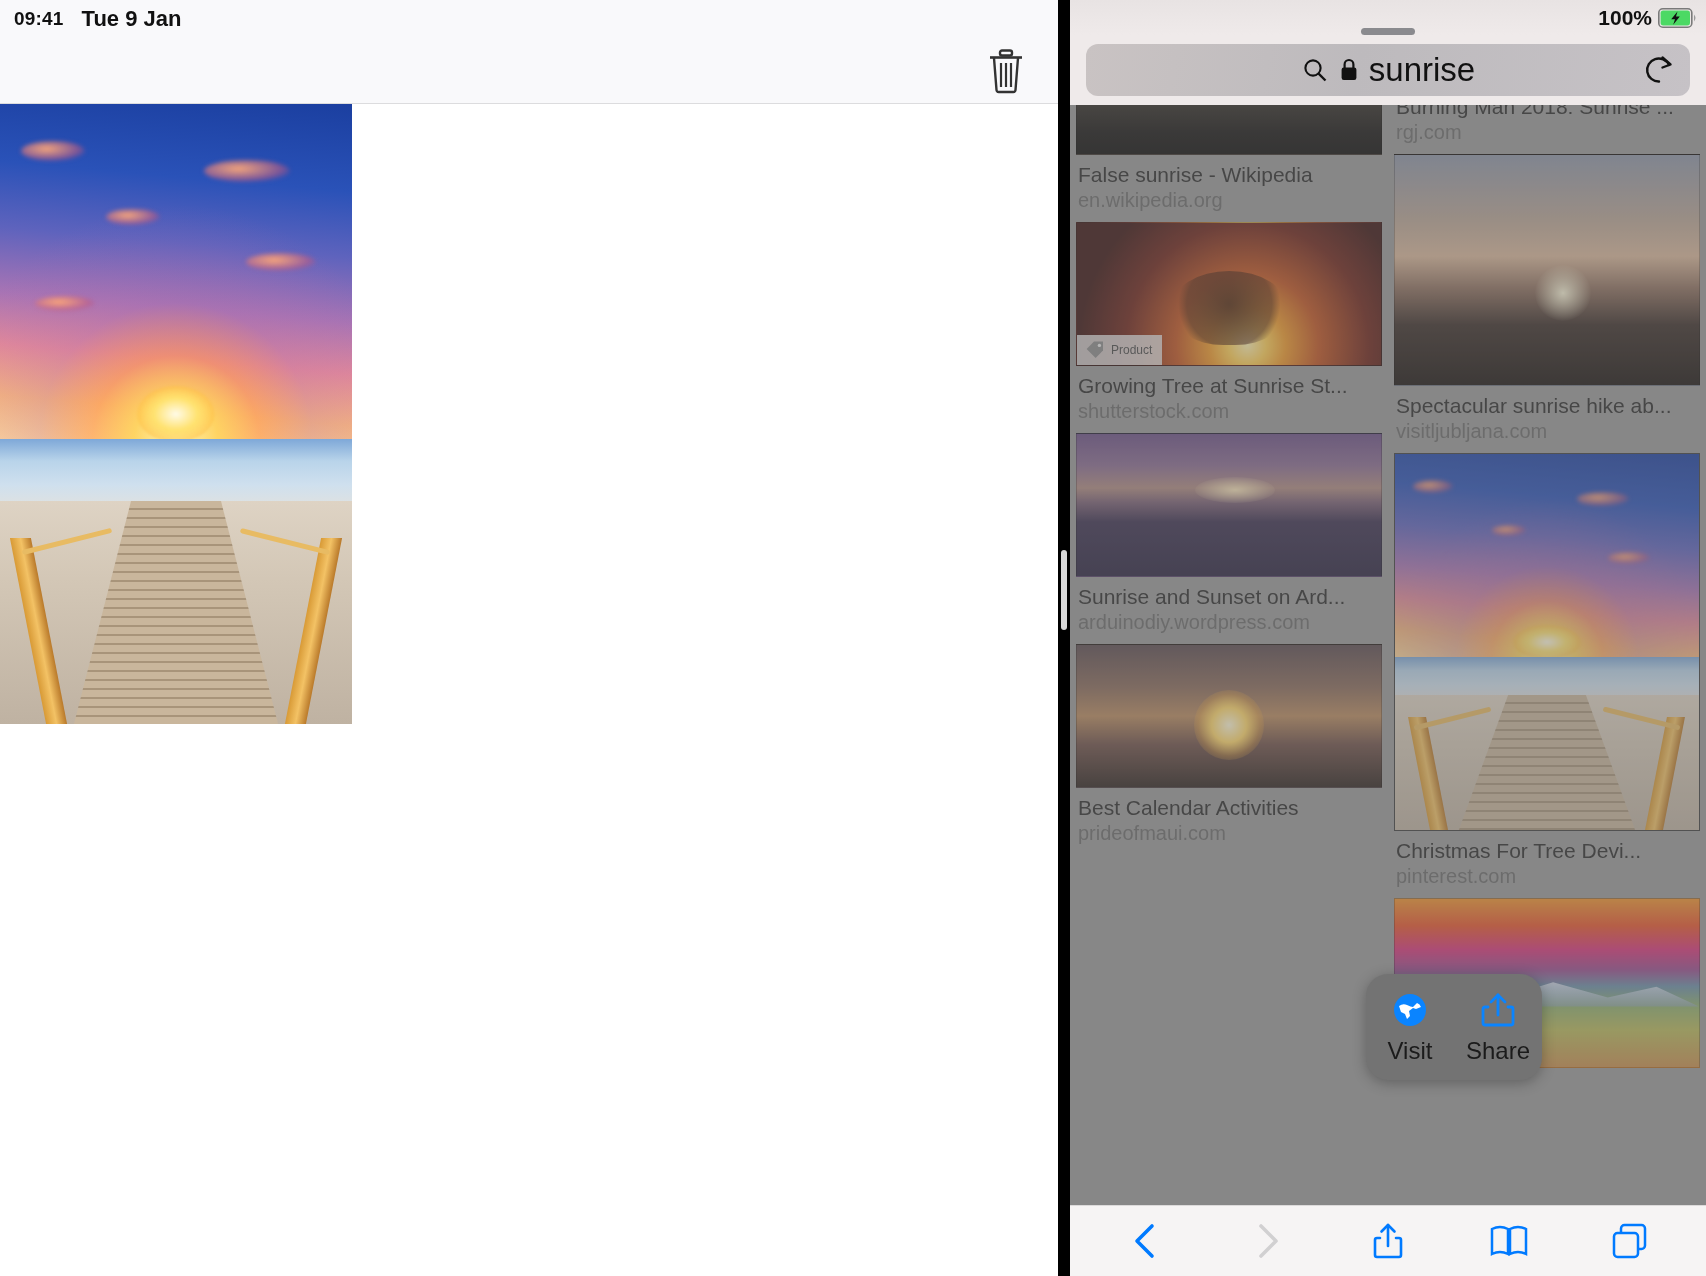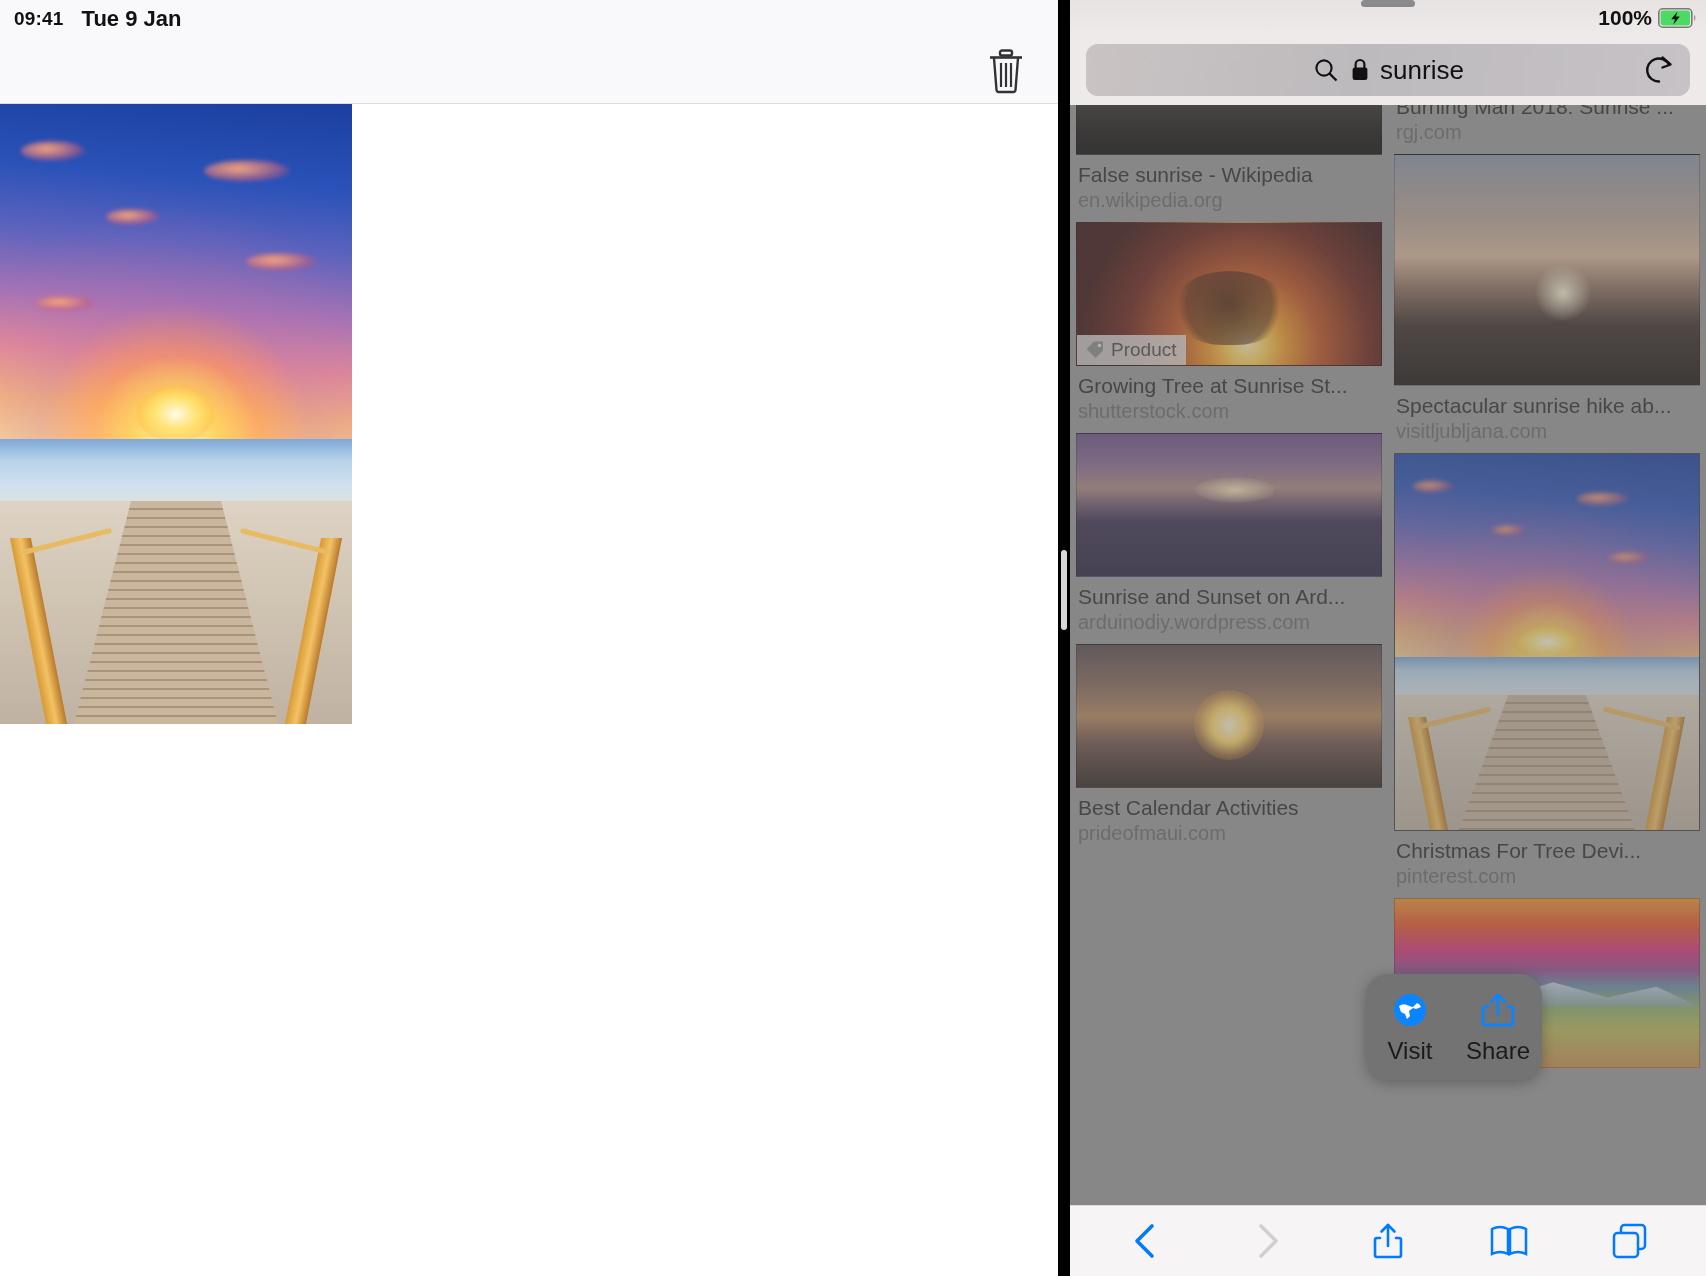--- a/index.html
+++ b/index.html
@@ -106,21 +106,21 @@
   }
 
   
   #right-app {
     position: absolute; left: 1070px; top: 0; width: 636px; height: 1276px;
     background: #ffffff; overflow: hidden;
   }
   #r-statusbar {
     position: relative; height: 35px;
     background: linear-gradient(180deg,#e8e3e3,#efeaea);
-    display: flex; align-items: flex-start; justify-content: center;
+    display: flex; align-items: flex-end; justify-content: center;
   }
   #r-drag-pill {
     width: 54px; height: 7px; border-radius: 4px; background: #8a8a8e; cursor: grab;
   }
   #r-battery {
     position: absolute; right: 8px; top: 0; height: 35px;
     display: flex; align-items: center; gap: 6px;
   }
   #r-battery .pct { font-size: 21px; font-weight: 600; color: #111; }
   #r-toolbar {
@@ -128,21 +128,21 @@
     background: linear-gradient(180deg,#efeaea,#efeaea);
     display: flex; align-items: center; padding: 0 16px;
   }
   #url-field {
     flex: 1; height: 52px; border-radius: 12px;
     background: linear-gradient(100deg,#c9c3c3 0%, #bdbabd 45%, #c6c2c6 100%);
     display: flex; align-items: center; justify-content: center;
     position: relative; cursor: text;
   }
   #url-inner { display: flex; align-items: center; gap: 10px; }
-  #url-text { font-size: 26px; color: #111; }
+  #url-text { font-size: 33px; color: #111; }
   #reload-btn {
     position: absolute; right: 14px; top: 50%; transform: translateY(-50%);
     width: 34px; height: 34px; cursor: pointer;
   }
 
   #results {
     position: relative; width: 100%; height: 1100px; overflow: hidden;
     background: #9a9a9a;
   }
   #results-dim { position: absolute; inset: 0; background: rgba(110,110,110,0.42); pointer-events:none; }
@@ -159,21 +159,21 @@
     white-space: nowrap; overflow: hidden;
   }
   .curl {
     font-size: 20px; color: #6c6c6c; margin: 0 2px 6px 2px;
     white-space: nowrap; overflow: hidden;
   }
   .badge {
     position: absolute; left: 0; bottom: 0; height: 30px;
     background: rgba(230,230,230,.82);
     display: flex; align-items: center; gap: 6px; padding: 0 10px 0 8px;
-    font-size: 19px; color: #4b4b4b;
+    font-size: 12px; color: #4b4b4b;
   }
 
   
   .art-dark-trees { background: linear-gradient(180deg,#4a4138 0%,#2b2722 35%,#161413 70%,#0e0d0c 100%); }
   .art-tree-sun {
     background:
       radial-gradient(circle at 56% 86%, #fff0b0 0%, #ffcf55 9%, #f09a2a 18%, #c2531f 34%, #6d2218 58%, #3a1210 80%);
   }
   .art-tree-sun::after {
     content:""; position:absolute; left:50%; bottom:14%; transform:translateX(-50%);

